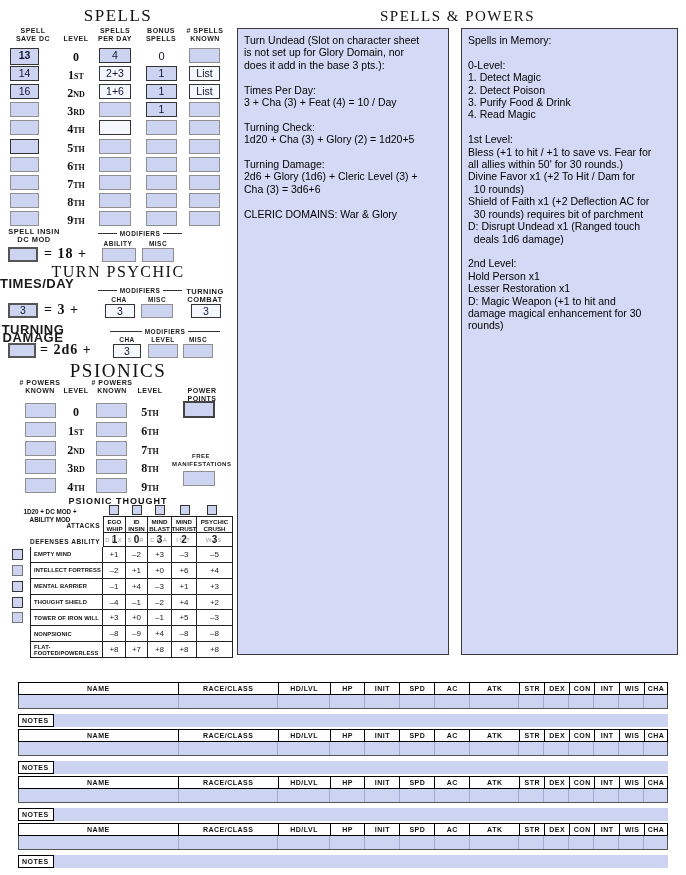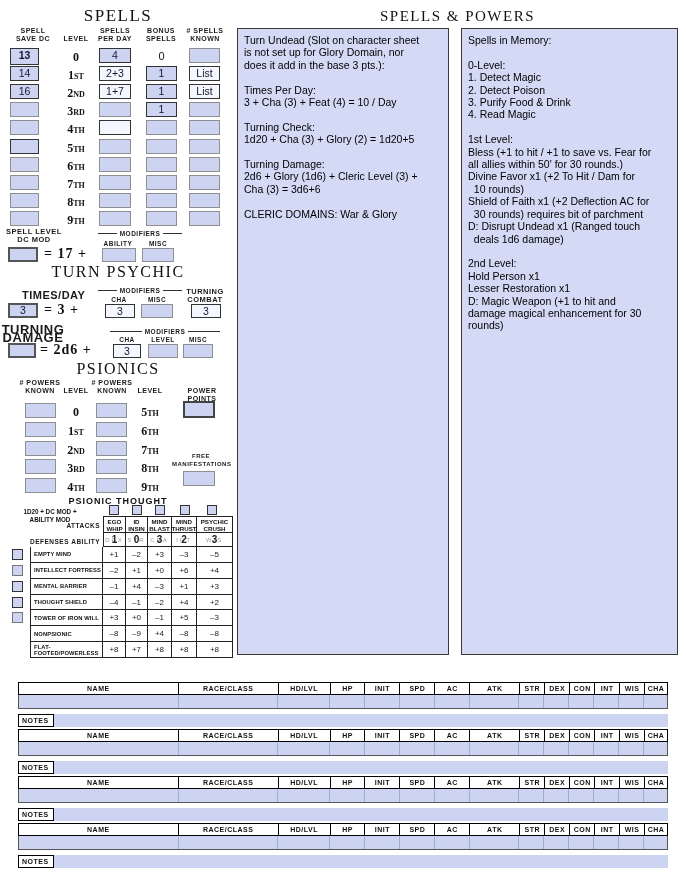--- a/index.html
+++ b/index.html
@@ -65,43 +65,43 @@
            white-space:pre-line;line-height:8px;color:#111;}
 </style>
 </head>
 <body>
 
 <div id="canvas">
 
   <div class="title" style="left:0;top:6px;width:236px;">SPELLS</div>
   <div class="title" style="left:237px;top:8px;width:441px;font-size:15px;">SPELLS &amp; POWERS</div>
   <div class="title" style="left:0;top:263px;width:236px;font-size:16px;">TURN PSYCHIC</div>
-  <div class="title" style="left:0;top:360px;width:236px;font-size:16px;">PSIONICS</div>
+  <div class="title" style="left:0;top:360px;width:236px;font-size:19px;">PSIONICS</div>
   <div class="smallTitle" style="left:0;top:496px;width:236px;">PSIONIC THOUGHT</div>
 
   <div class="lbl" style="left:13px;top:27px;width:40px;">SPELL SAVE DC</div>
   <div class="lbl" style="left:56px;top:35px;width:40px;">LEVEL</div>
   <div class="lbl" style="left:95px;top:27px;width:40px;">SPELLS PER DAY</div>
   <div class="lbl" style="left:141px;top:27px;width:40px;">BONUS SPELLS</div>
   <div class="lbl" style="left:183px;top:27px;width:44px;"># SPELLS KNOWN</div>
 
-  <div class="lbl" style="left:2px;top:228px;width:64px;font-size:7.5px;">SPELL LEVEL DC MOD</div>
+  <div class="lbl" style="left:2px;top:228px;width:64px;font-size:7.5px;">SPELL INSIN DC MOD</div>
   <div class="box thick" style="left:8px;top:247px;width:30px;height:15px;line-height:11px;"></div>
-  <div class="eq" style="left:44px;top:246px;">= 17 +</div>
+  <div class="eq" style="left:44px;top:246px;">= 18 +</div>
   <div class="modhead" style="left:98px;top:230px;width:84px;">
       <i></i>
       <span>MODIFIERS</span>
       <i></i>
     </div>
   <div class="lbl" style="left:100px;top:240px;width:36px;font-size:6.5px;">ABILITY</div>
   <div class="lbl" style="left:141px;top:240px;width:34px;font-size:6.5px;">MISC</div>
   <div class="box" style="left:102px;top:248px;width:34px;height:14px;line-height:12px;"></div>
   <div class="box" style="left:142px;top:248px;width:32px;height:14px;line-height:12px;"></div>
 
-  <div class="lbl" style="left:0px;top:291px;width:72px;font-size:11px;padding-left:22px;">TIMES/DAY</div>
+  <div class="lbl" style="left:0px;top:280px;width:72px;font-size:13px;">TIMES/DAY</div>
   <div class="modhead" style="left:98px;top:287px;width:84px;">
       <i></i>
       <span>MODIFIERS</span>
       <i></i>
     </div>
   <div class="lbl" style="left:104px;top:296px;width:30px;font-size:6.5px;">CHA</div>
   <div class="lbl" style="left:141px;top:296px;width:32px;font-size:6.5px;">MISC</div>
   <div class="lbl" style="left:180px;top:288px;width:50px;font-size:7.5px;">TURNING COMBAT</div>
   <div class="box thick" style="left:8px;top:303px;width:30px;height:15px;line-height:11px;">3</div>
   <div class="eq" style="left:44px;top:302px;">= 3 +</div>
@@ -184,21 +184,21 @@
     <div class="box f" style="left: 99px; top: 48px; width: 32px; height: 15px; line-height: 13px;">4</div>
     <div class="cellText" style="left: 146px; top: 50px; width: 31px;">0</div>
     <div class="box" style="left: 189px; top: 48px; width: 31px; height: 15px; line-height: 13px;"></div>
     <div class="box f" style="left: 10px; top: 66.1px; width: 29px; height: 15px; line-height: 13px;">14</div>
     <div class="levelLbl" style="left: 56px; top: 68.1px; width: 40px;">1st</div>
     <div class="box w" style="left: 99px; top: 66.1px; width: 32px; height: 15px; line-height: 13px;">2+3</div>
     <div class="box f" style="left: 146px; top: 66.1px; width: 31px; height: 15px; line-height: 13px;">1</div>
     <div class="box w" style="left: 189px; top: 66.1px; width: 31px; height: 15px; line-height: 13px;">List</div>
     <div class="box f" style="left: 10px; top: 84.2px; width: 29px; height: 15px; line-height: 13px;">16</div>
     <div class="levelLbl" style="left: 56px; top: 86.2px; width: 40px;">2nd</div>
-    <div class="box w" style="left: 99px; top: 84.2px; width: 32px; height: 15px; line-height: 13px;">1+7</div>
+    <div class="box w" style="left: 99px; top: 84.2px; width: 32px; height: 15px; line-height: 13px;">1+6</div>
     <div class="box f" style="left: 146px; top: 84.2px; width: 31px; height: 15px; line-height: 13px;">1</div>
     <div class="box w" style="left: 189px; top: 84.2px; width: 31px; height: 15px; line-height: 13px;">List</div>
     <div class="box" style="left: 10px; top: 102.3px; width: 29px; height: 15px; line-height: 13px;"></div>
     <div class="levelLbl" style="left: 56px; top: 104.3px; width: 40px;">3rd</div>
     <div class="box" style="left: 99px; top: 102.3px; width: 32px; height: 15px; line-height: 13px;"></div>
     <div class="box f" style="left: 146px; top: 102.3px; width: 31px; height: 15px; line-height: 13px;">1</div>
     <div class="box" style="left: 189px; top: 102.3px; width: 31px; height: 15px; line-height: 13px;"></div>
     <div class="box" style="left: 10px; top: 120.4px; width: 29px; height: 15px; line-height: 13px;"></div>
     <div class="levelLbl" style="left: 56px; top: 122.4px; width: 40px;">4th</div>
     <div class="box w" style="left: 99px; top: 120.4px; width: 32px; height: 15px; line-height: 13px;"></div>

